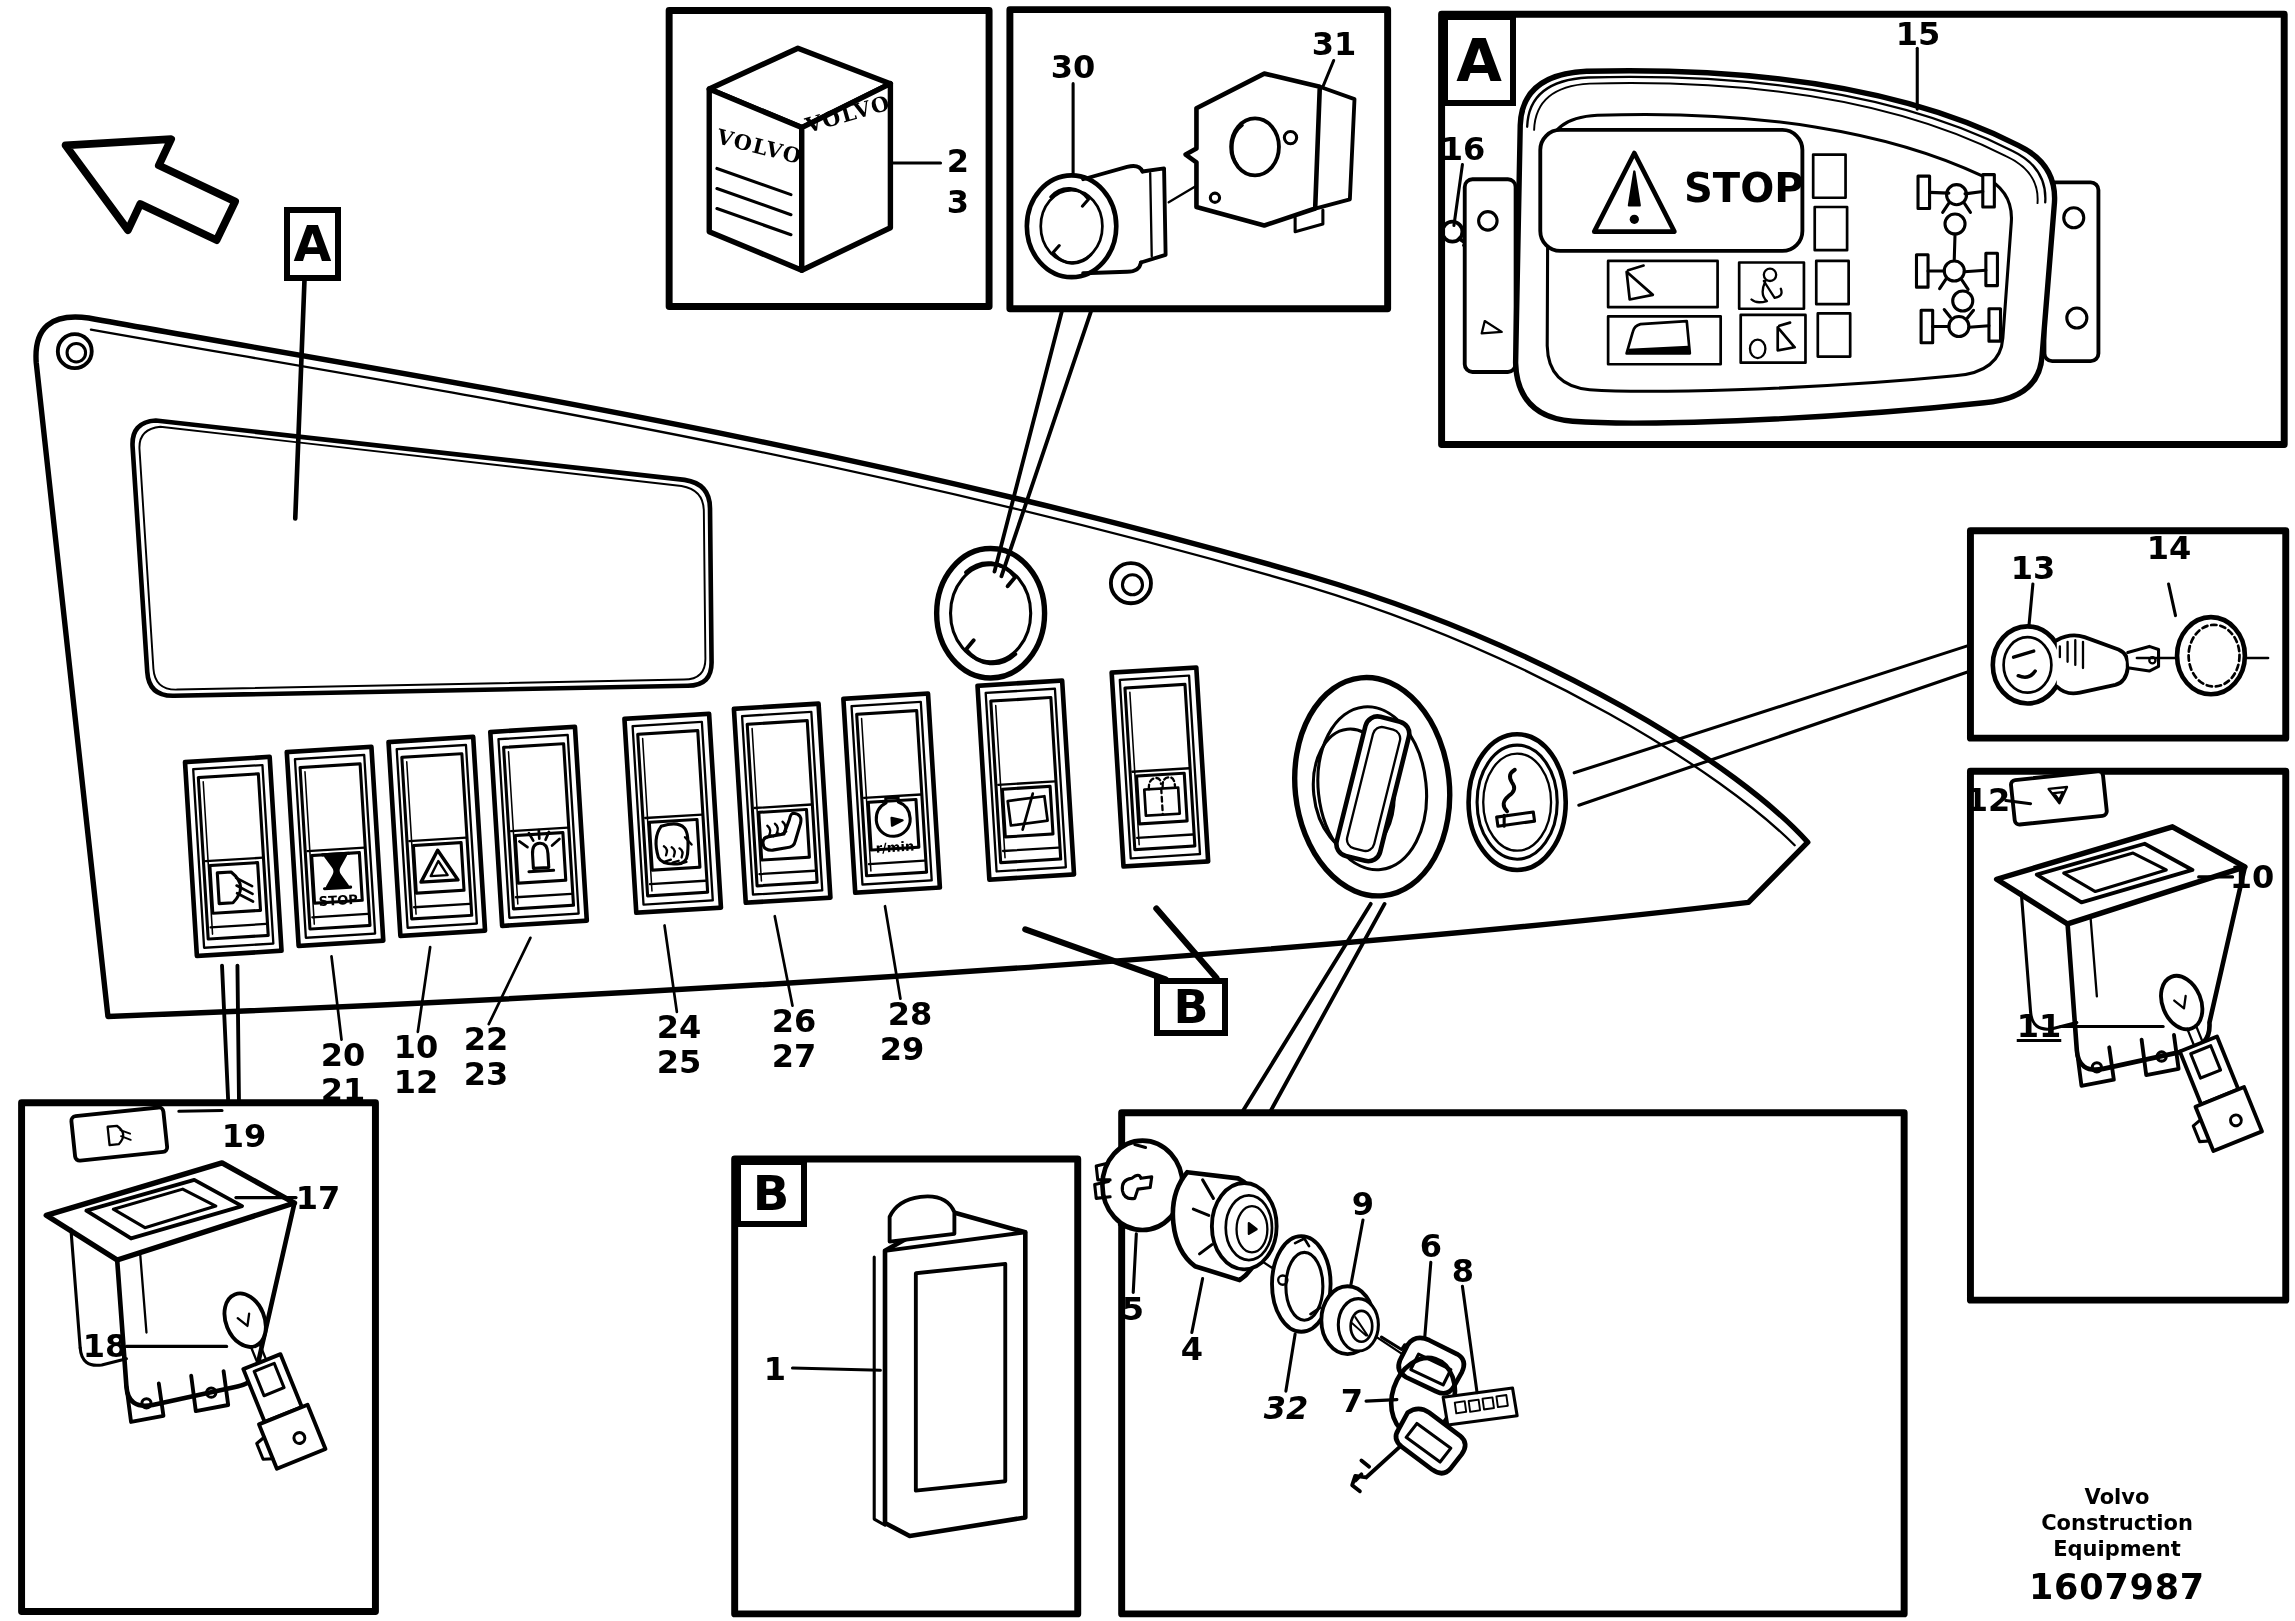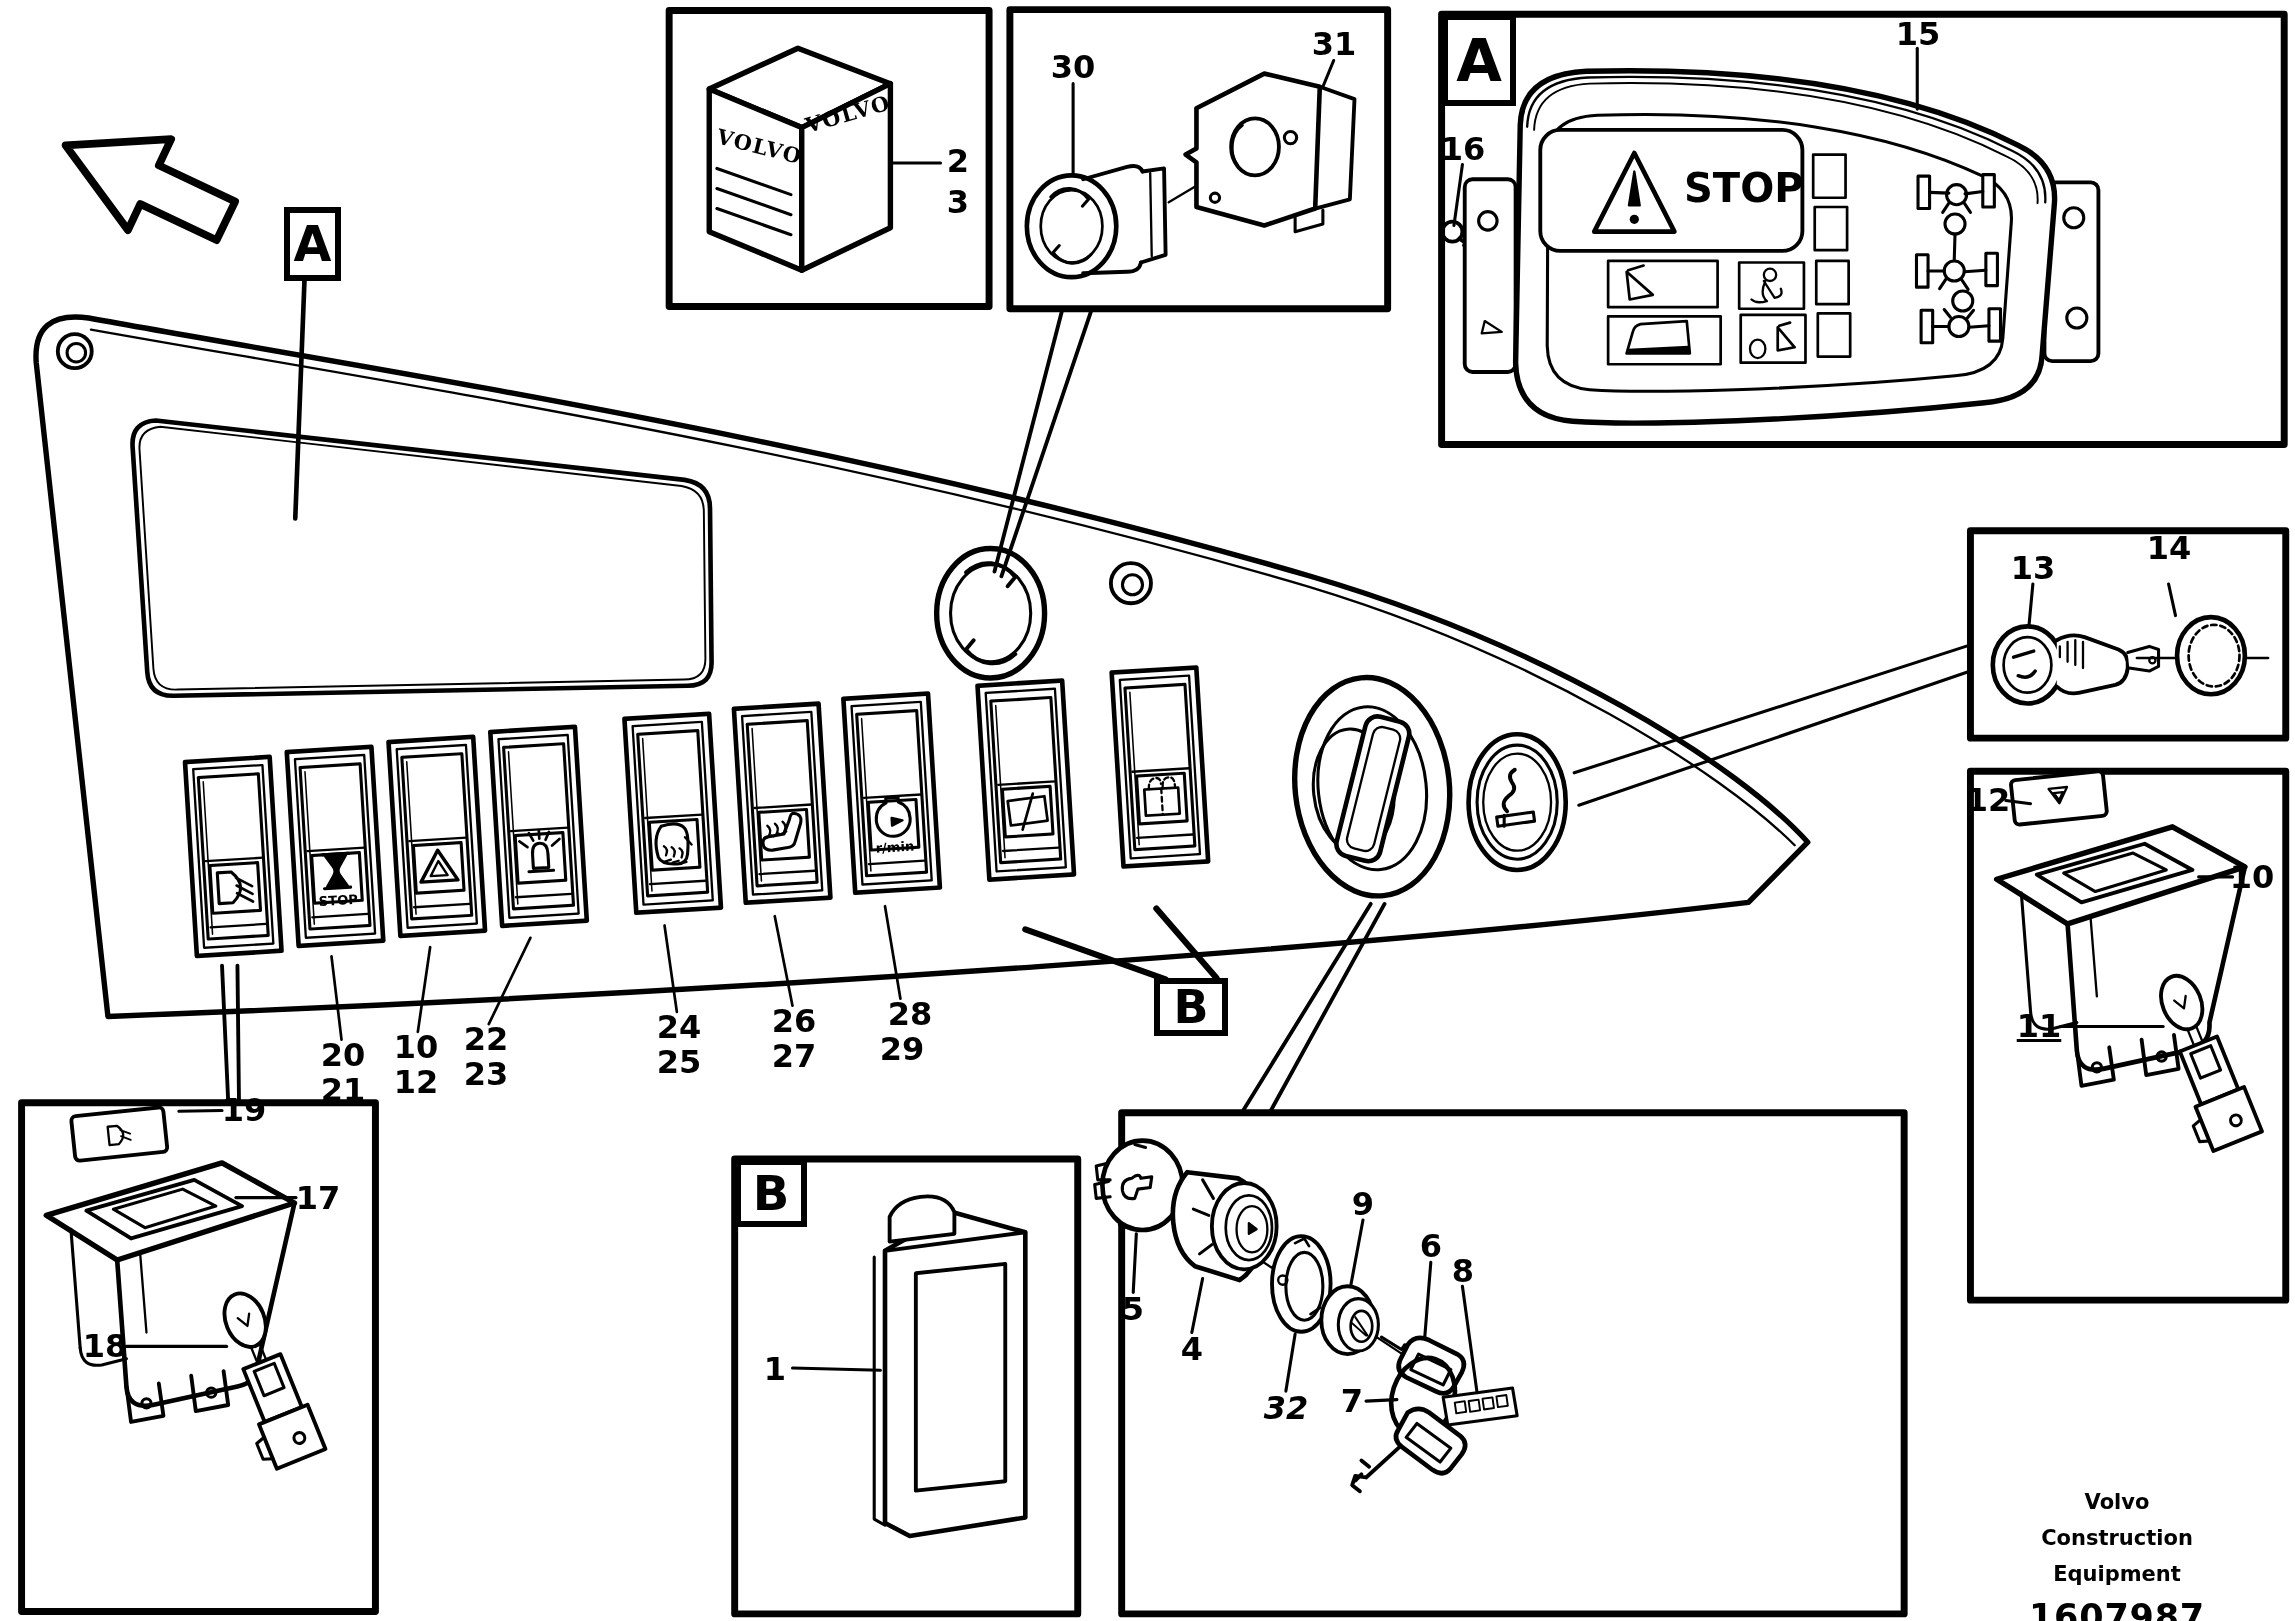--- a/index.html
+++ b/index.html
@@ -18,21 +18,21 @@
     font-weight:bold;
   }
   #label-a-float{left:284px;top:207px;width:45px;height:62px;font-size:49px;}
   #label-a-corner{left:1442px;top:14px;width:62px;height:80px;font-size:59px;}
   #label-b-small{left:1154px;top:978px;width:62px;height:46px;font-size:46px;}
   #label-b-corner{left:735px;top:1159px;width:60px;height:56px;font-size:48px;}
   #branding{
     position:absolute;left:2117px;top:1484px;transform:translateX(-50%);
     text-align:center;font-weight:bold;
   }
-  #branding .co{font-size:21px;line-height:36px;}
+  #branding .co{font-size:21px;line-height:26px;}
   #branding .num{font-size:35px;margin-top:4.6px;letter-spacing:0.8px;}
 </style>
 </head>
 <body>
 
 <div id="stage">
 
 <svg id="art" width="2295" height="1622" viewBox="0 0 2977 2103" fill="none" stroke="#000" stroke-linecap="round" stroke-linejoin="round">
 
   <defs>
@@ -512,21 +512,21 @@
       <div class="callout" style="left: 958px; top: 202px;">3</div>
       <div class="callout" style="left: 1073px; top: 67px;">30</div>
       <div class="callout" style="left: 1334px; top: 44px;">31</div>
       <div class="callout" style="left: 1918px; top: 34px;">15</div>
       <div class="callout" style="left: 1463px; top: 149px;">16</div>
       <div class="callout" style="left: 2033px; top: 568px;">13</div>
       <div class="callout" style="left: 2169px; top: 548px;">14</div>
       <div class="callout" style="left: 1988px; top: 800px;">12</div>
       <div class="callout" style="left: 2252px; top: 877px;">10</div>
       <div class="callout" style="left: 2039px; top: 1026px; text-decoration: underline;">11</div>
-      <div class="callout" style="left: 244px; top: 1110px; text-align: right;">19</div>
+      <div class="callout" style="left: 244px; top: 1136px; text-align: right;">19</div>
       <div class="callout" style="left: 318px; top: 1198px;">17</div>
       <div class="callout" style="left: 105px; top: 1346px;">18</div>
       <div class="callout" style="left: 775px; top: 1369px;">1</div>
       <div class="callout" style="left: 1133px; top: 1309px;">5</div>
       <div class="callout" style="left: 1192px; top: 1349px;">4</div>
       <div class="callout" style="left: 1286px; top: 1408px; font-style: italic;">32</div>
       <div class="callout" style="left: 1363px; top: 1204px;">9</div>
       <div class="callout" style="left: 1431px; top: 1246px;">6</div>
       <div class="callout" style="left: 1463px; top: 1271px;">8</div>
       <div class="callout" style="left: 1352px; top: 1401px;">7</div>

